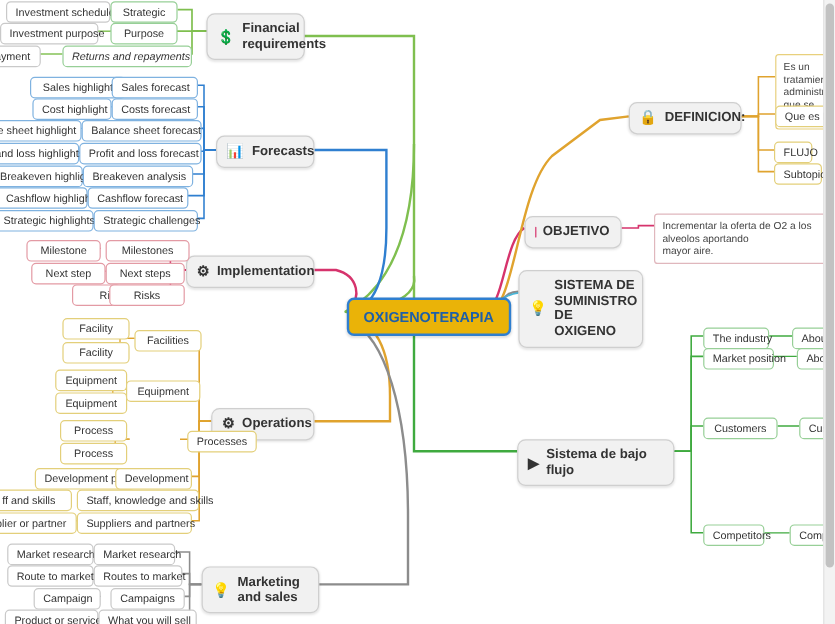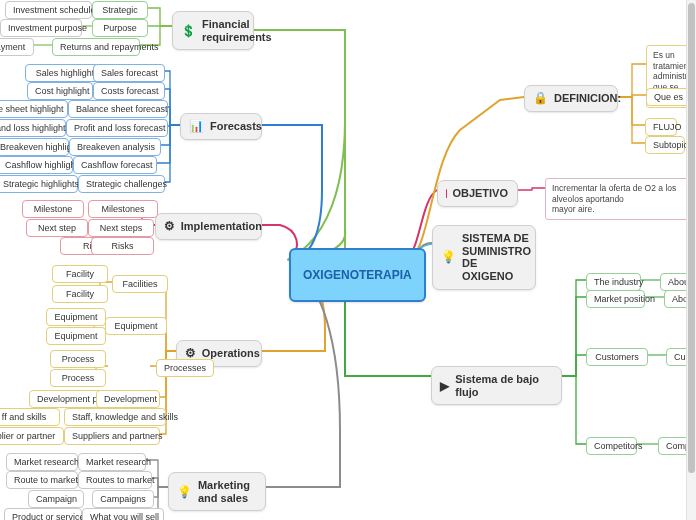--- a/index.html
+++ b/index.html
@@ -8,23 +8,23 @@
     background:#ffffff;
     font-family:"Liberation Sans", sans-serif;
     font-size:11px;color:#2b2b2b;
   }
   #canvas{position:absolute;left:0;top:0;width:696px;height:520px;}
   svg.links{position:absolute;left:0;top:0;width:696px;height:520px;pointer-events:none;}
   .node{position:absolute;box-sizing:border-box;}
 
   
   .central{
-    background:#7dd3fc;border:2px solid #2f7fd0;border-radius:6px;
+    background:#eab308;border:2px solid #2f7fd0;border-radius:6px;
     color:#1d5fa8;font-weight:bold;font-size:12px;
-    padding:18px 12px;text-align:center;white-space:nowrap;
+    padding:7px 12px;text-align:center;white-space:nowrap;
     box-shadow:0 1px 2px rgba(0,0,0,.12);
   }
 
   
   .main{
     background:#f1f1f1;border:1px solid #cfcfcf;border-radius:7px;
     padding:6px 9px 6px 8px;display:flex;align-items:center;gap:6px;
     font-weight:bold;font-size:11px;color:#333;
     box-shadow:0 1px 2px rgba(0,0,0,.10);
   }
@@ -202,21 +202,21 @@
   <div class="node main" style="left:431px;top:366px;width:131px;">
     <span class="ico">▶</span>
     <span class="lbl">Sistema de bajo flujo</span>
   </div>
 
   <div class="node pill grey" style="left:5px;top:1px;width:87px;">Investment schedule</div>
   <div class="node pill green" style="left:92px;top:1px;width:56px;">Strategic</div>
   <div class="node pill grey" style="left:0px;top:19px;width:82px;">Investment purpose</div>
   <div class="node pill green" style="left:92px;top:19px;width:56px;">Purpose</div>
   <div class="node pill grey" style="left:-18px;top:38px;width:52px;">payment</div>
-  <div class="node pill green" style="left:52px;top:38px;width:88px;">Returns and repayments</div>
+  <div class="node pill green" style="left:52px;top:38px;width:108px;font-style:italic;">Returns and repayments</div>
 
   <div class="node pill blue" style="left:25px;top:64px;width:80px;">Sales highlight</div>
   <div class="node pill blue" style="left:93px;top:64px;width:72px;">Sales forecast</div>
   <div class="node pill blue" style="left:27px;top:82px;width:66px;">Cost highlight</div>
   <div class="node pill blue" style="left:93px;top:82px;width:72px;">Costs forecast</div>
   <div class="node pill blue" style="left:-10px;top:100px;width:78px;">e sheet highlight</div>
   <div class="node pill blue" style="left:68px;top:100px;width:100px;">Balance sheet forecast</div>
   <div class="node pill blue" style="left:-12px;top:119px;width:78px;">and loss highlights</div>
   <div class="node pill blue" style="left:66px;top:119px;width:102px;">Profit and loss forecast</div>
   <div class="node pill blue" style="left:-8px;top:138px;width:77px;">Breakeven highlight</div>

